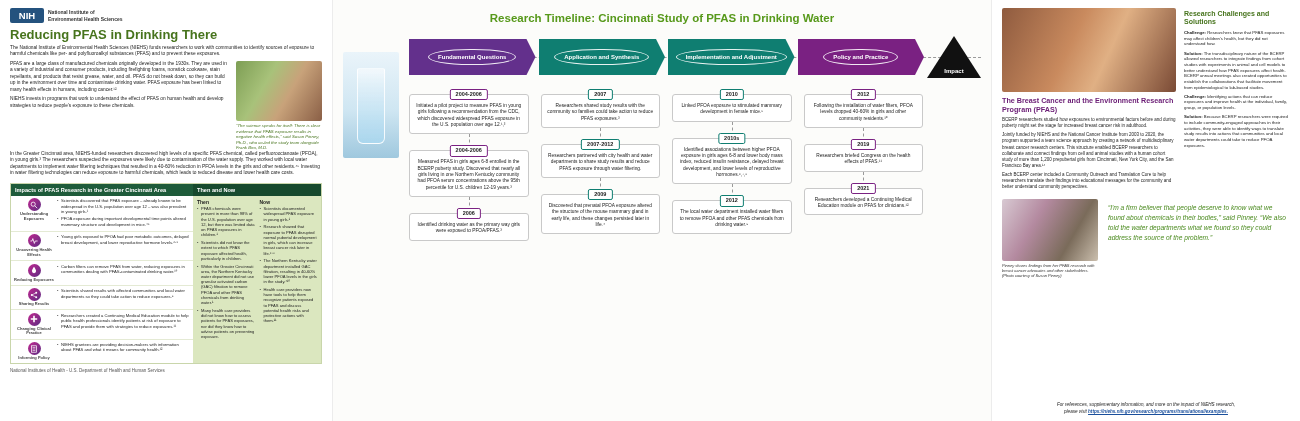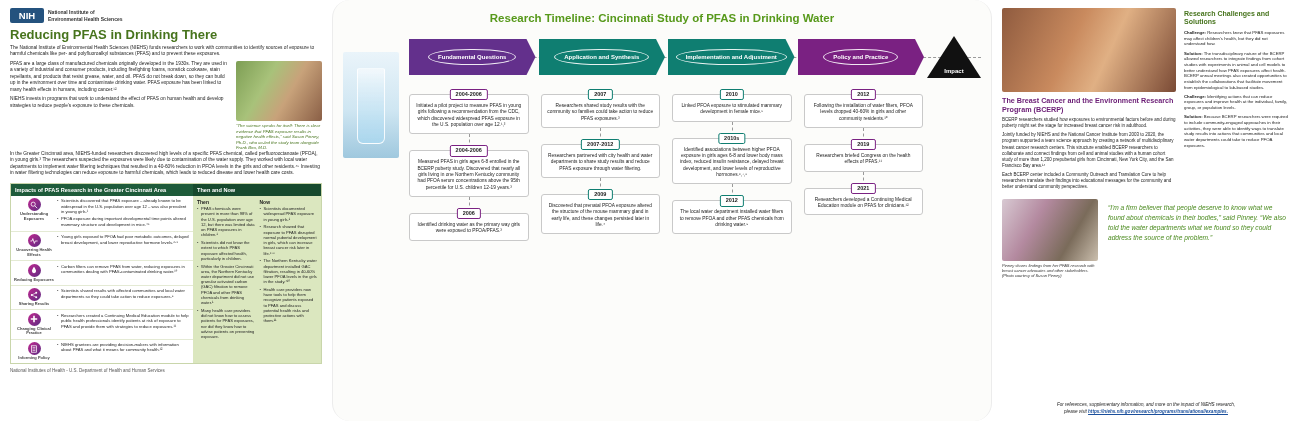--- a/index.html
+++ b/index.html
@@ -34,21 +34,21 @@
   .row-bullets { flex:1; font-size:4.2px; line-height:1.3; }
   .bul { position:relative; padding-left:4px; margin-bottom:1.5px; }
   .bul::before { content:"•"; position:absolute; left:0; top:0; }
   .then-now { width:128px; flex:none; background:#dbe7bf; padding:3px 4px; display:flex; gap:5px; }
   .tn-col { flex:1; }
   .tn-head { font-weight:bold; font-size:5px; margin-bottom:1.5px; color:#1d1d1d; }
   .tn-col .bul { font-size:4.1px; line-height:1.28; margin-bottom:2.5px; }
   .left-footer { font-size:4.5px; color:#555; margin-top:4px; }
 
   
-  .mid { width:660px; padding:6px 10px; background:#fcfcfa; border-left:1px solid #ececec; border-right:1px solid #ececec; position:relative;border-radius:18px; }
+  .mid { width:660px; padding:6px 10px; background:#fcfcfa; border-left:1px solid #ececec; border-right:1px solid #ececec; position:relative; }
   .mid-title { text-align:center; font-size:11.5px; font-weight:bold; color:#57991b; margin:6px 0 10px; }
   .glass-photo { position:absolute; left:10px; top:52px; width:56px; height:106px; border-radius:2px; background:linear-gradient(180deg,#eaf4fa 0%,#cfe6f2 55%,#9fc8de 100%); }
   .glass-inner { position:absolute; left:14px; top:16px; width:28px; height:76px; background:linear-gradient(180deg, rgba(255,255,255,.55), rgba(170,215,238,.9)); border:1px solid rgba(255,255,255,.85); border-radius:2px 2px 6px 6px; }
   .stage-area { display:flex; align-items:center; gap:3px; margin-left:66px; position:relative; margin-top:12px; }
   .stage-area::before { content:""; position:absolute; left:0; right:0; top:50%; border-top:1px dashed #9b9b9b; }
   .stage { position:relative; flex:1; height:36px; display:flex; align-items:center; justify-content:center; color:#fff;
            clip-path:polygon(0 0, calc(100% - 9px) 0, 100% 50%, calc(100% - 9px) 100%, 0 100%); }
   .stage.s1 { background:#63308c; }
   .stage.s2 { background:#0f7e71; }
   .stage.s3 { background:#0f7e71; }
@@ -315,21 +315,21 @@
           <div>Researchers developed a Continuing Medical Education module on PFAS for clinicians.¹²</div>
         </div>
       </div>
     </div>
   </div>
 
   <div class="right">
     <div class="right-top">
       <div class="r-main">
         <div class="girls-photo"></div>
-        <div class="bcerp-title">The Breast Cancer and the Environment Research Program (BCERP)</div>
+        <div class="bcerp-title">The Breast Cancer and the Environment Research Program (PFAS)</div>
         <div class="r-para">BCERP researchers studied how exposures to environmental factors before and during puberty might set the stage for increased breast cancer risk in adulthood.</div>
         <div class="r-para">Jointly funded by NIEHS and the National Cancer Institute from 2003 to 2020, the program supported a team science approach by creating a network of multidisciplinary breast cancer research centers. This structure enabled BCERP researchers to collaborate and connect findings from cell and animal studies with a human cohort study of more than 1,200 prepubertal girls from Cincinnati, New York City, and the San Francisco Bay area.¹⁴</div>
         <div class="r-para">Each BCERP center included a Community Outreach and Translation Core to help researchers translate their findings into educational messages for the community and better understand community perspectives.</div>
       </div>
       <div class="r-side">
         <div class="chal-title">Research Challenges and Solutions</div>
         <div class="chal-item">
           <b>Challenge:</b>
           <span>Researchers knew that PFAS exposures may affect children's health, but they did not understand how.</span>
         </div>

